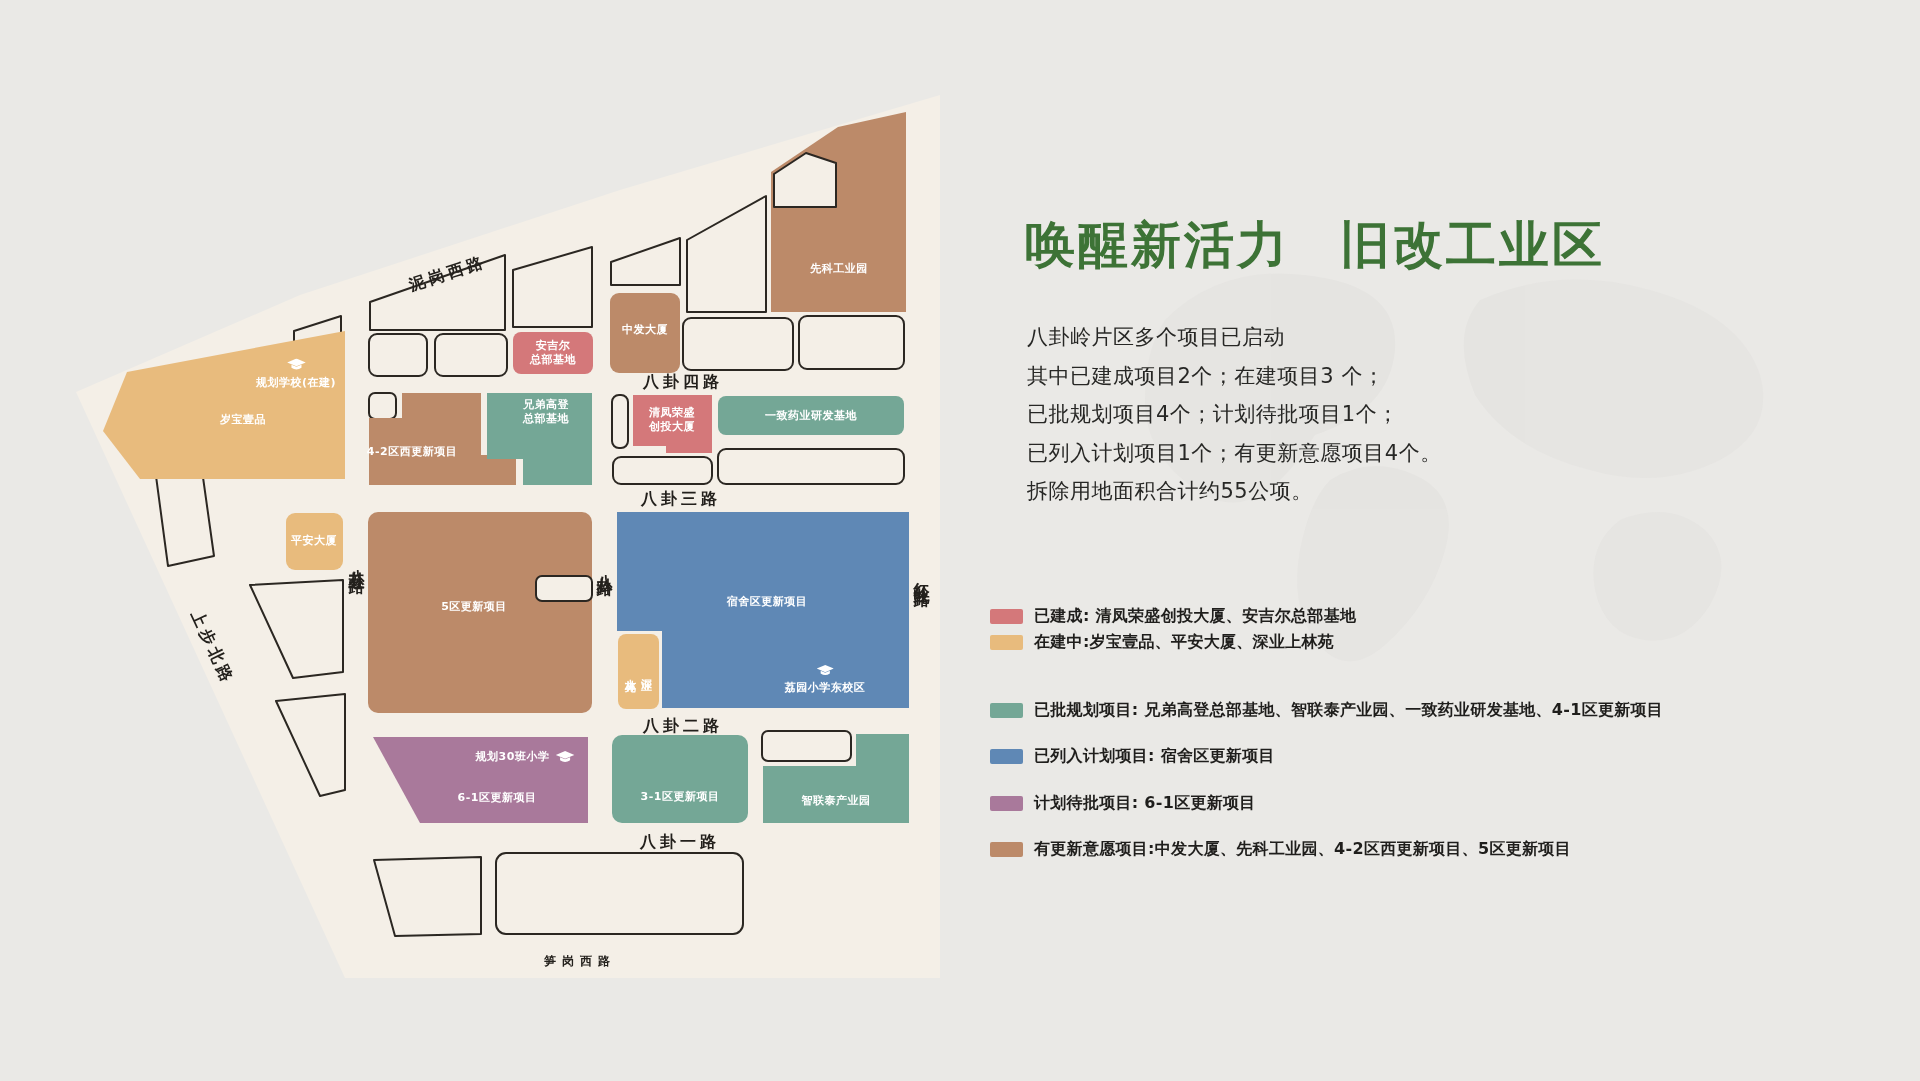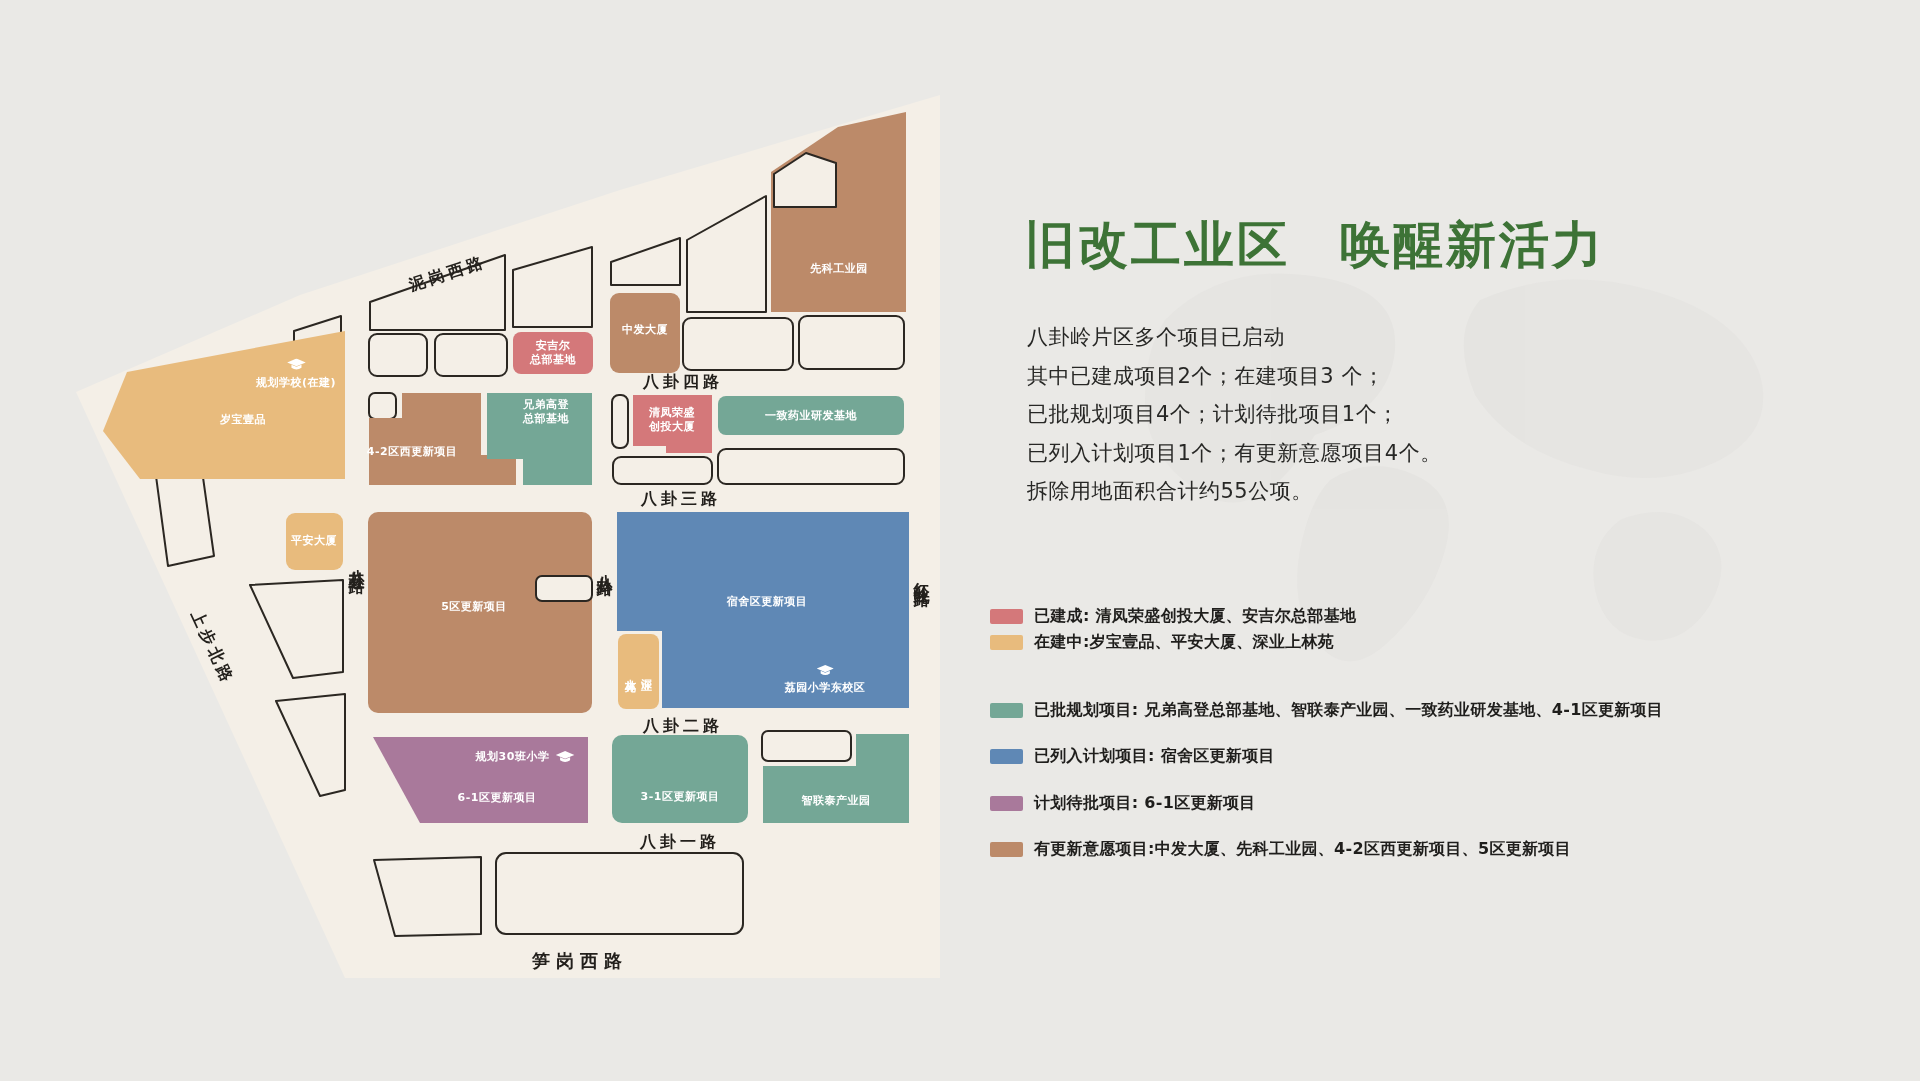--- a/index.html
+++ b/index.html
@@ -9,21 +9,21 @@
     font-family:"DejaVu Sans","Liberation Sans",sans-serif;
   }
   .map-svg { position:absolute; left:0; top:0; }
   .lbl { position:absolute; transform:translate(-50%,-50%); white-space:nowrap; }
   .block-lbl {
     color:#ffffff; font-size:11px; font-weight:600; text-align:center;
     line-height:14px; letter-spacing:0.5px;
   }
   .road-lbl { color:#23201c; font-size:16px; font-weight:700; letter-spacing:4px; }
   .road-lbl.vert { writing-mode:vertical-rl; letter-spacing:3px; }
-  .road-lbl.big { font-size:18px; letter-spacing:6px; }
+  .road-lbl.big { font-size:12px; letter-spacing:6px; }
   .school-lbl { display:flex; flex-direction:column; align-items:center; gap:4px; }
   .school-lbl-row { display:flex; flex-direction:row; align-items:center; gap:6px; }
   .cap-icon svg { display:block; }
   .cap-icon path { fill:#ffffff; }
   .shenye { display:flex; flex-direction:row; gap:1px; }
   .shenye span { writing-mode:vertical-rl; font-size:11px; font-weight:600; color:#fff; letter-spacing:1px; }
 
   .title {
     position:absolute; left:1025px; top:212px; display:flex; gap:50px;
     font-size:50px; font-weight:800; letter-spacing:3px; color:#3d7336;
@@ -156,22 +156,22 @@
           <path d="M10 0 L20 4.2 L10 8.4 L0 4.2 Z"></path>
           <path d="M4.6 6.6 V10 Q10 13.6 15.4 10 V6.6 L10 9 Z"></path>
         </svg>
     </span>
   </div>
   <div class="lbl block-lbl" style="left:497px; top:798px;">6-1区更新项目</div>
   <div class="lbl block-lbl" style="left:680px; top:797px;">3-1区更新项目</div>
   <div class="lbl block-lbl" style="left:836px; top:801px;">智联泰产业园</div>
 
   <div class="title">
+    <span>唤醒新活力</span>
     <span>旧改工业区</span>
-    <span>唤醒新活力</span>
   </div>
 
   <div class="intro">
     <div>八卦岭片区多个项目已启动</div>
     <div>其中已建成项目2个；在建项目3 个；</div>
     <div>已批规划项目4个；计划待批项目1个；</div>
     <div>已列入计划项目1个；有更新意愿项目4个。</div>
     <div>拆除用地面积合计约55公项。</div>
   </div>
 

